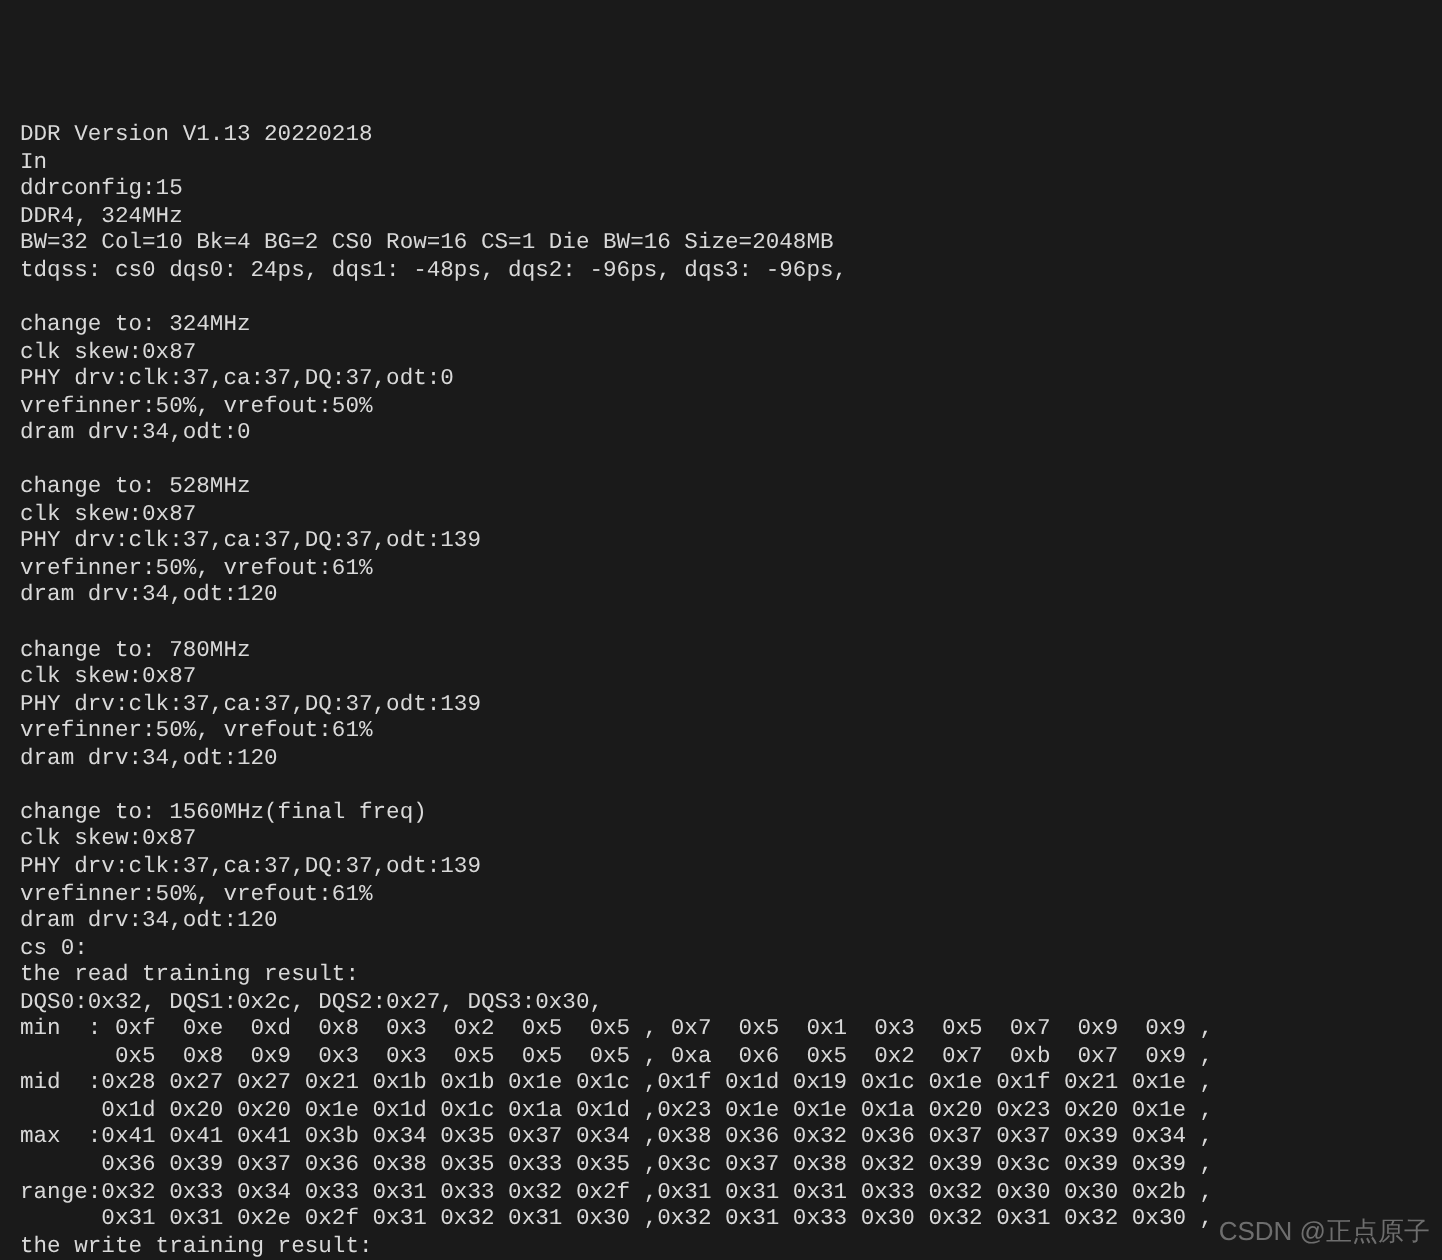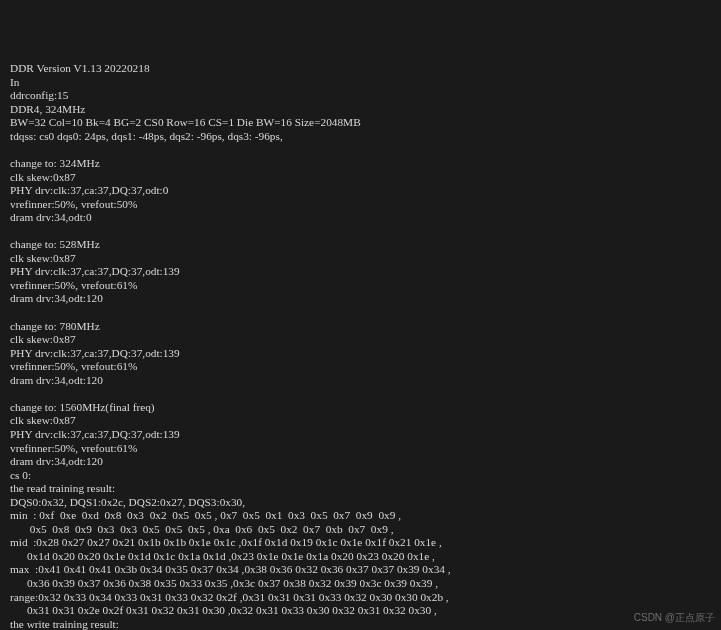--- a/index.html
+++ b/index.html
@@ -1,19 +1,18 @@
 <!DOCTYPE html>
 <html><head>
   <meta charset="utf-8">
   <style>
     * {
       margin: 0;
       padding: 0;
       box-sizing: border-box;
-      font-family: Liberation Serif, serif;
     }
     body {
       background: #1a1a1a;
       color: #d9d9d9;
       font-family: "Courier New", Consolas, Monaco, monospace;
       font-size: 11.3px;
       line-height: 1.2;
       padding: 8px 10px;
       width: 721px;
       height: 630px;
@@ -23,21 +22,21 @@
     }
     .term-line {
       white-space: pre;
     }
     .watermark {
       position: absolute;
       right: 6px;
       bottom: 6px;
       color: #8a8a8a;
       font-family: sans-serif;
-      font-size: 10px;
+      font-size: 13px;
       opacity: 0.75;
       pointer-events: none;
     }
   </style>
 </head>
 <body>
 
 
 
 <div id="terminal"><div class="term-line">DDR Version V1.13 20220218</div><div class="term-line">In</div><div class="term-line">ddrconfig:15</div><div class="term-line">DDR4, 324MHz</div><div class="term-line">BW=32 Col=10 Bk=4 BG=2 CS0 Row=16 CS=1 Die BW=16 Size=2048MB</div><div class="term-line">tdqss: cs0 dqs0: 24ps, dqs1: -48ps, dqs2: -96ps, dqs3: -96ps,</div><div class="term-line">&nbsp;</div><div class="term-line">change to: 324MHz</div><div class="term-line">clk skew:0x87</div><div class="term-line">PHY drv:clk:37,ca:37,DQ:37,odt:0</div><div class="term-line">vrefinner:50%, vrefout:50%</div><div class="term-line">dram drv:34,odt:0</div><div class="term-line">&nbsp;</div><div class="term-line">change to: 528MHz</div><div class="term-line">clk skew:0x87</div><div class="term-line">PHY drv:clk:37,ca:37,DQ:37,odt:139</div><div class="term-line">vrefinner:50%, vrefout:61%</div><div class="term-line">dram drv:34,odt:120</div><div class="term-line">&nbsp;</div><div class="term-line">change to: 780MHz</div><div class="term-line">clk skew:0x87</div><div class="term-line">PHY drv:clk:37,ca:37,DQ:37,odt:139</div><div class="term-line">vrefinner:50%, vrefout:61%</div><div class="term-line">dram drv:34,odt:120</div><div class="term-line">&nbsp;</div><div class="term-line">change to: 1560MHz(final freq)</div><div class="term-line">clk skew:0x87</div><div class="term-line">PHY drv:clk:37,ca:37,DQ:37,odt:139</div><div class="term-line">vrefinner:50%, vrefout:61%</div><div class="term-line">dram drv:34,odt:120</div><div class="term-line">cs 0:</div><div class="term-line">the read training result:</div><div class="term-line">DQS0:0x32, DQS1:0x2c, DQS2:0x27, DQS3:0x30,</div><div class="term-line">min  : 0xf  0xe  0xd  0x8  0x3  0x2  0x5  0x5 , 0x7  0x5  0x1  0x3  0x5  0x7  0x9  0x9 ,</div><div class="term-line">       0x5  0x8  0x9  0x3  0x3  0x5  0x5  0x5 , 0xa  0x6  0x5  0x2  0x7  0xb  0x7  0x9 ,</div><div class="term-line">mid  :0x28 0x27 0x27 0x21 0x1b 0x1b 0x1e 0x1c ,0x1f 0x1d 0x19 0x1c 0x1e 0x1f 0x21 0x1e ,</div><div class="term-line">      0x1d 0x20 0x20 0x1e 0x1d 0x1c 0x1a 0x1d ,0x23 0x1e 0x1e 0x1a 0x20 0x23 0x20 0x1e ,</div><div class="term-line">max  :0x41 0x41 0x41 0x3b 0x34 0x35 0x37 0x34 ,0x38 0x36 0x32 0x36 0x37 0x37 0x39 0x34 ,</div><div class="term-line">      0x36 0x39 0x37 0x36 0x38 0x35 0x33 0x35 ,0x3c 0x37 0x38 0x32 0x39 0x3c 0x39 0x39 ,</div><div class="term-line">range:0x32 0x33 0x34 0x33 0x31 0x33 0x32 0x2f ,0x31 0x31 0x31 0x33 0x32 0x30 0x30 0x2b ,</div><div class="term-line">      0x31 0x31 0x2e 0x2f 0x31 0x32 0x31 0x30 ,0x32 0x31 0x33 0x30 0x32 0x31 0x32 0x30 ,</div><div class="term-line">the write training result:</div></div>

